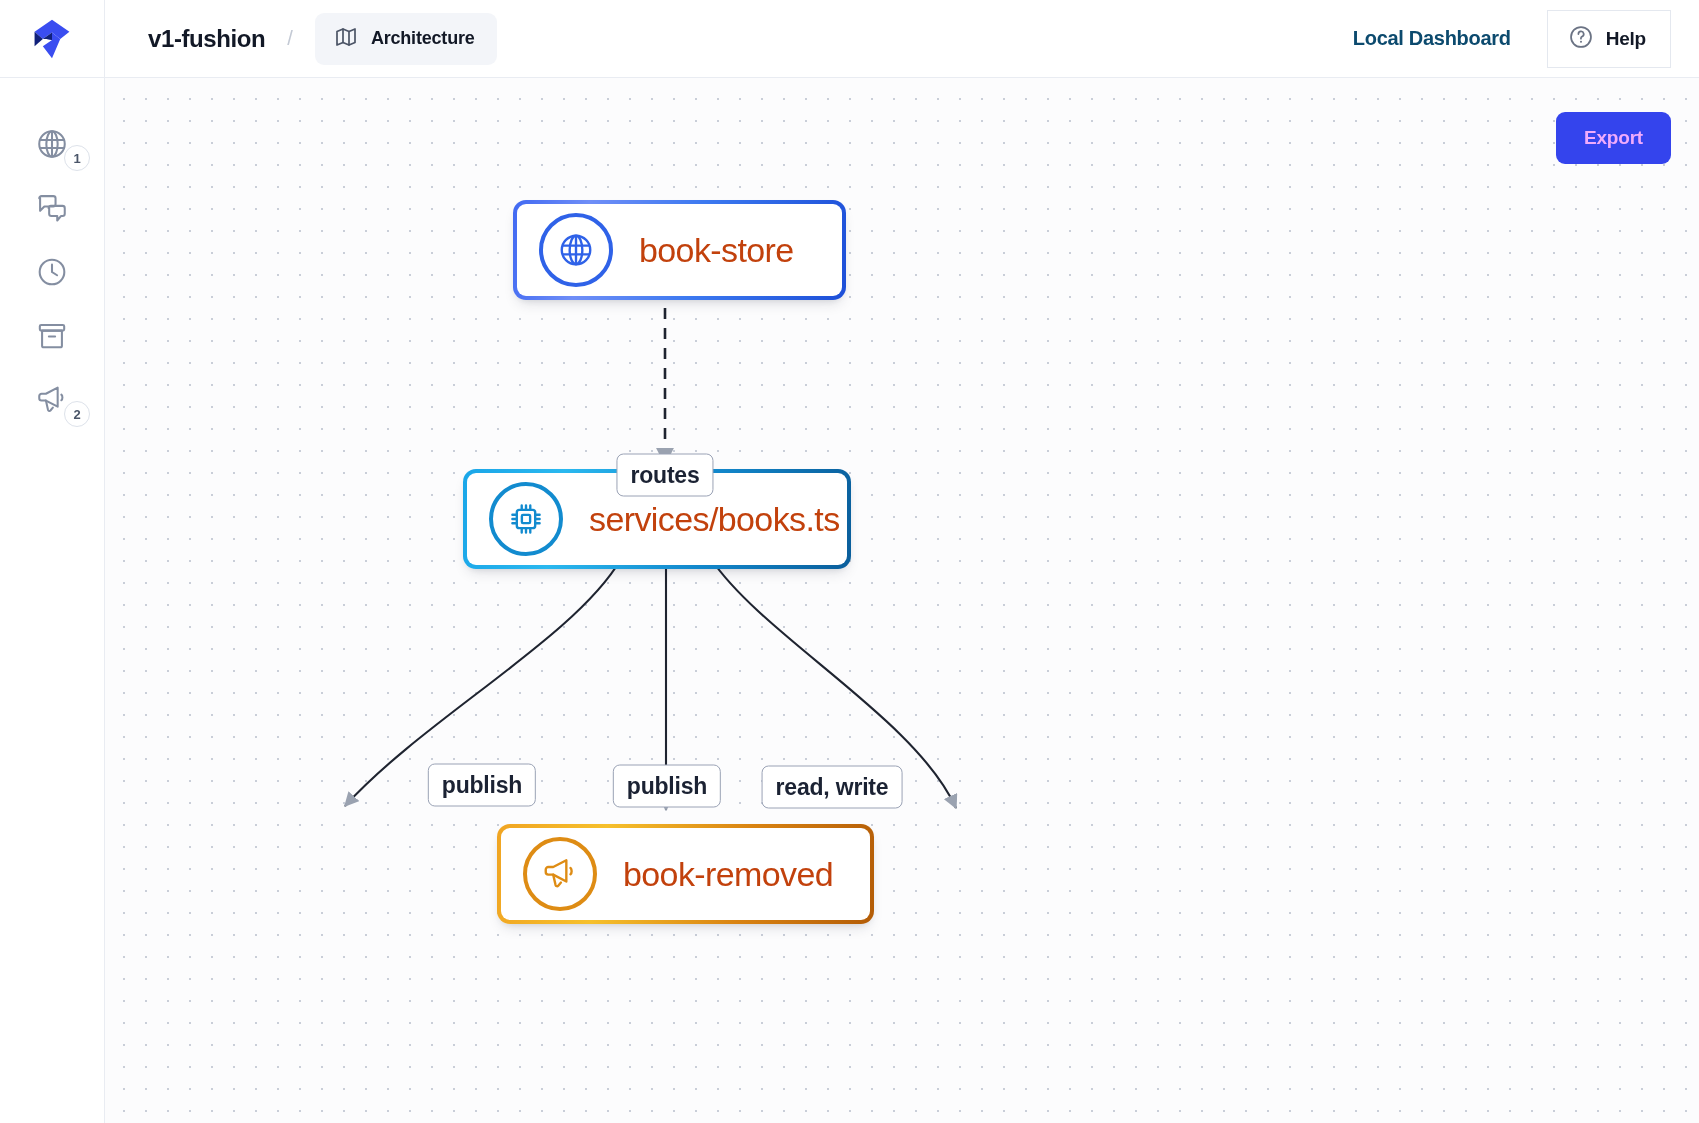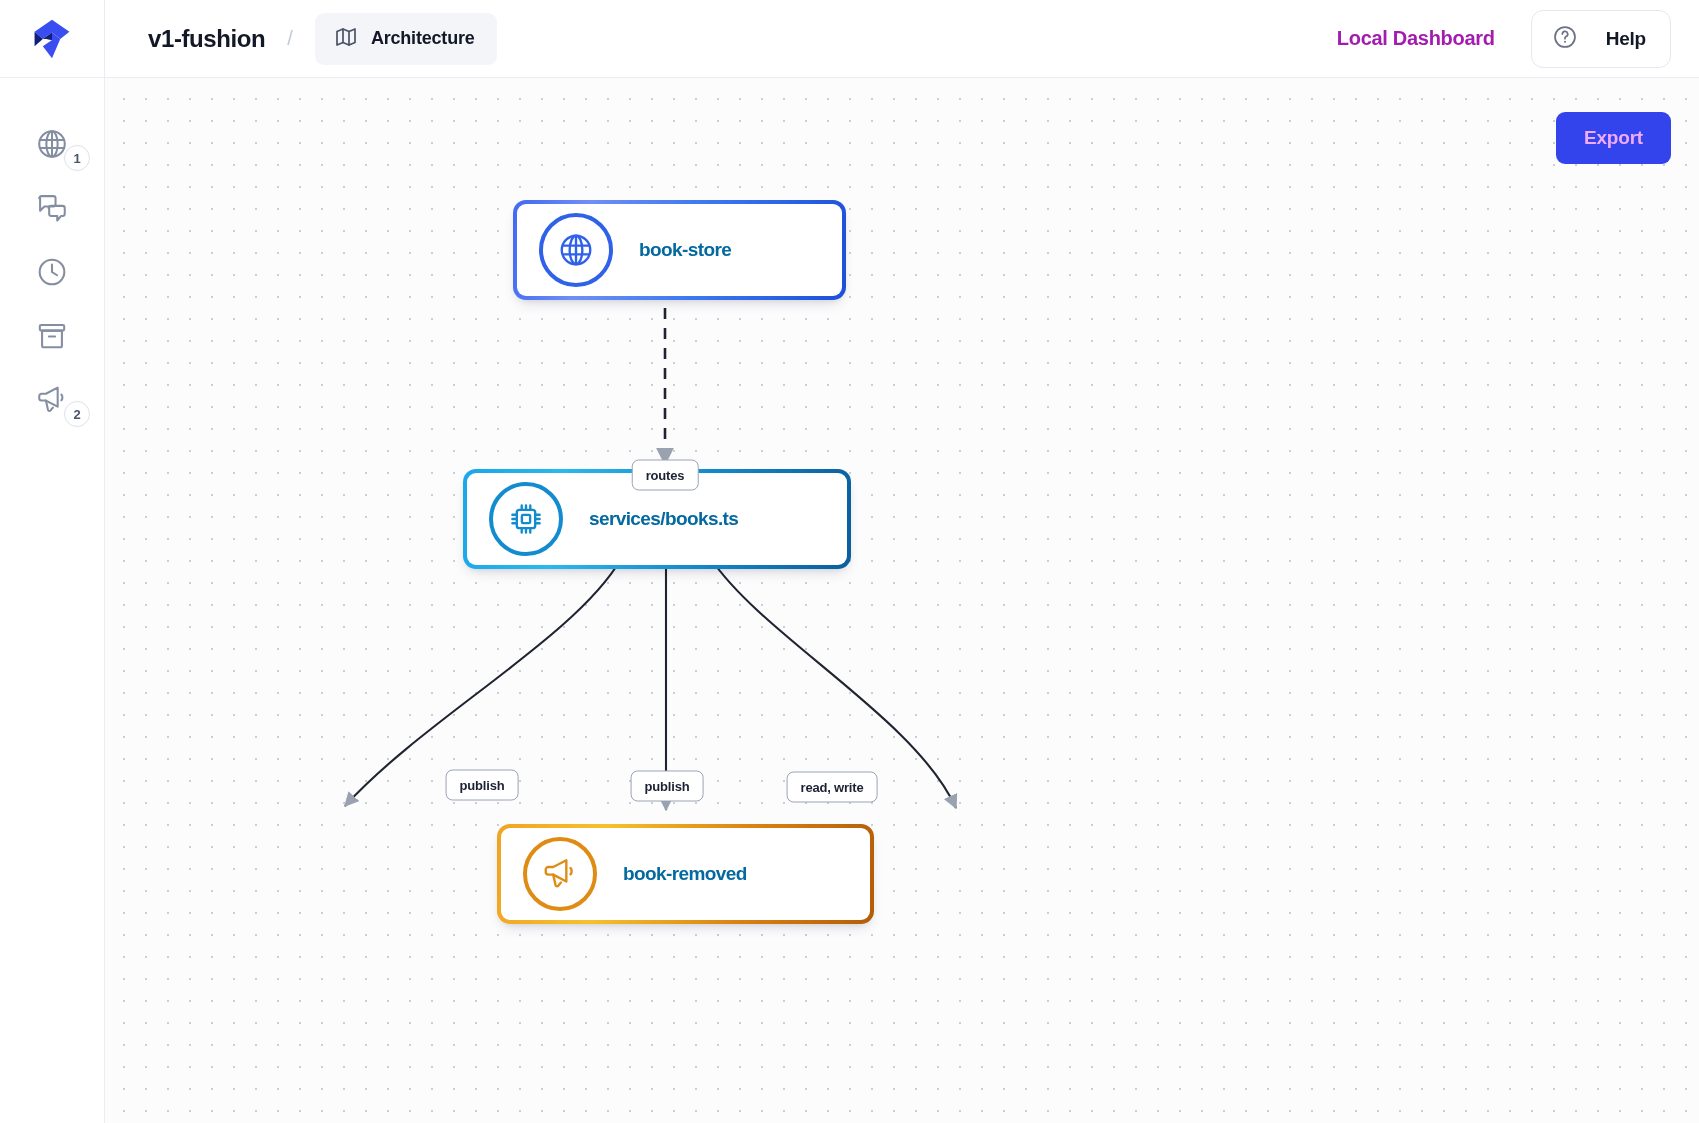--- a/index.html
+++ b/index.html
@@ -34,24 +34,24 @@
   .bc-sep { font-size: 20px; color: #c3c9d4; font-weight: 500; margin: 0 22px; }
   .tab-chip {
     display: inline-flex; align-items: center; gap: 13px;
     background: #f3f5f9; border-radius: 9px;
     padding: 12px 22px 12px 19px;
     cursor: pointer;
   }
   .tab-chip-label { font-size: 18px; font-weight: 700; color: #121826; letter-spacing: -0.2px; }
 
   .header-right { margin-left: auto; display: flex; align-items: center; padding-right: 28px; gap: 36px; }
-  .dash-label { font-size: 20px; font-weight: 700; color: #a21caf; letter-spacing: -0.3px; }
+  .dash-label { font-size: 20px; font-weight: 700; color: #0c4a6e; letter-spacing: -0.3px; }
   .help-btn {
-    display: inline-flex; align-items: center; gap: 28px;
-    border: 1px solid #e4e8ef; border-radius: 12px;
+    display: inline-flex; align-items: center; gap: 12px;
+    border: 1px solid #e4e8ef; border-radius: 0;
     background: #fff; padding: 13px 24px 13px 20px; cursor: pointer;
   }
   .help-label { font-size: 19px; font-weight: 700; color: #121826; letter-spacing: -0.2px; }
 
   
   .body-row { display: flex; flex: 1 1 auto; min-height: 0; }
 
   .sidebar {
     width: 105px; flex: 0 0 105px;
     background: #ffffff;
@@ -110,21 +110,21 @@
     display: flex; align-items: center;
     padding: 0 30px 0 18px;
     gap: 26px;
   }
   .node-icon {
     flex: 0 0 auto;
     width: 74px; height: 74px; border-radius: 50%;
     display: flex; align-items: center; justify-content: center;
   }
   .node-label {
-    font-size: 19px; font-weight: 700; color: #0369a1;
+    font-size: 34px; font-weight: 400; color: #c2410c;
     letter-spacing: -0.6px; white-space: nowrap;
   }
 
   .node-service   { border: 4px solid transparent;
     background-image: linear-gradient(#fff,#fff), linear-gradient(100deg,#4169f2 0%,#6f8ef7 22%,#3c79f0 55%,#1d4fd8 100%);
     background-origin: border-box; background-clip: padding-box, border-box; }
   .node-code      { border: 4px solid transparent;
     background-image: linear-gradient(#fff,#fff), linear-gradient(100deg,#1aa6e8 0%,#2ab8ef 25%,#1288cc 62%,#0a5e9b 100%);
     background-origin: border-box; background-clip: padding-box, border-box; }
   .node-event     { border: 4px solid transparent;
@@ -136,21 +136,21 @@
 
   .ring { border: 4px solid currentColor; }
 
   
   .edge-label {
     position: absolute; z-index: 10;
     background: #ffffff;
     border: 1.5px solid #9aa2b5;
     border-radius: 7px;
     padding: 7px 13px;
-    font-size: 13px; font-weight: 700; color: #1b2233;
+    font-size: 23px; font-weight: 700; color: #1b2233;
     letter-spacing: -0.2px; white-space: nowrap;
     transform: translate(-50%, -50%);
   }
 </style>
 </head>
 <body>
 
 <div id="app">
 
   <div class="header">

